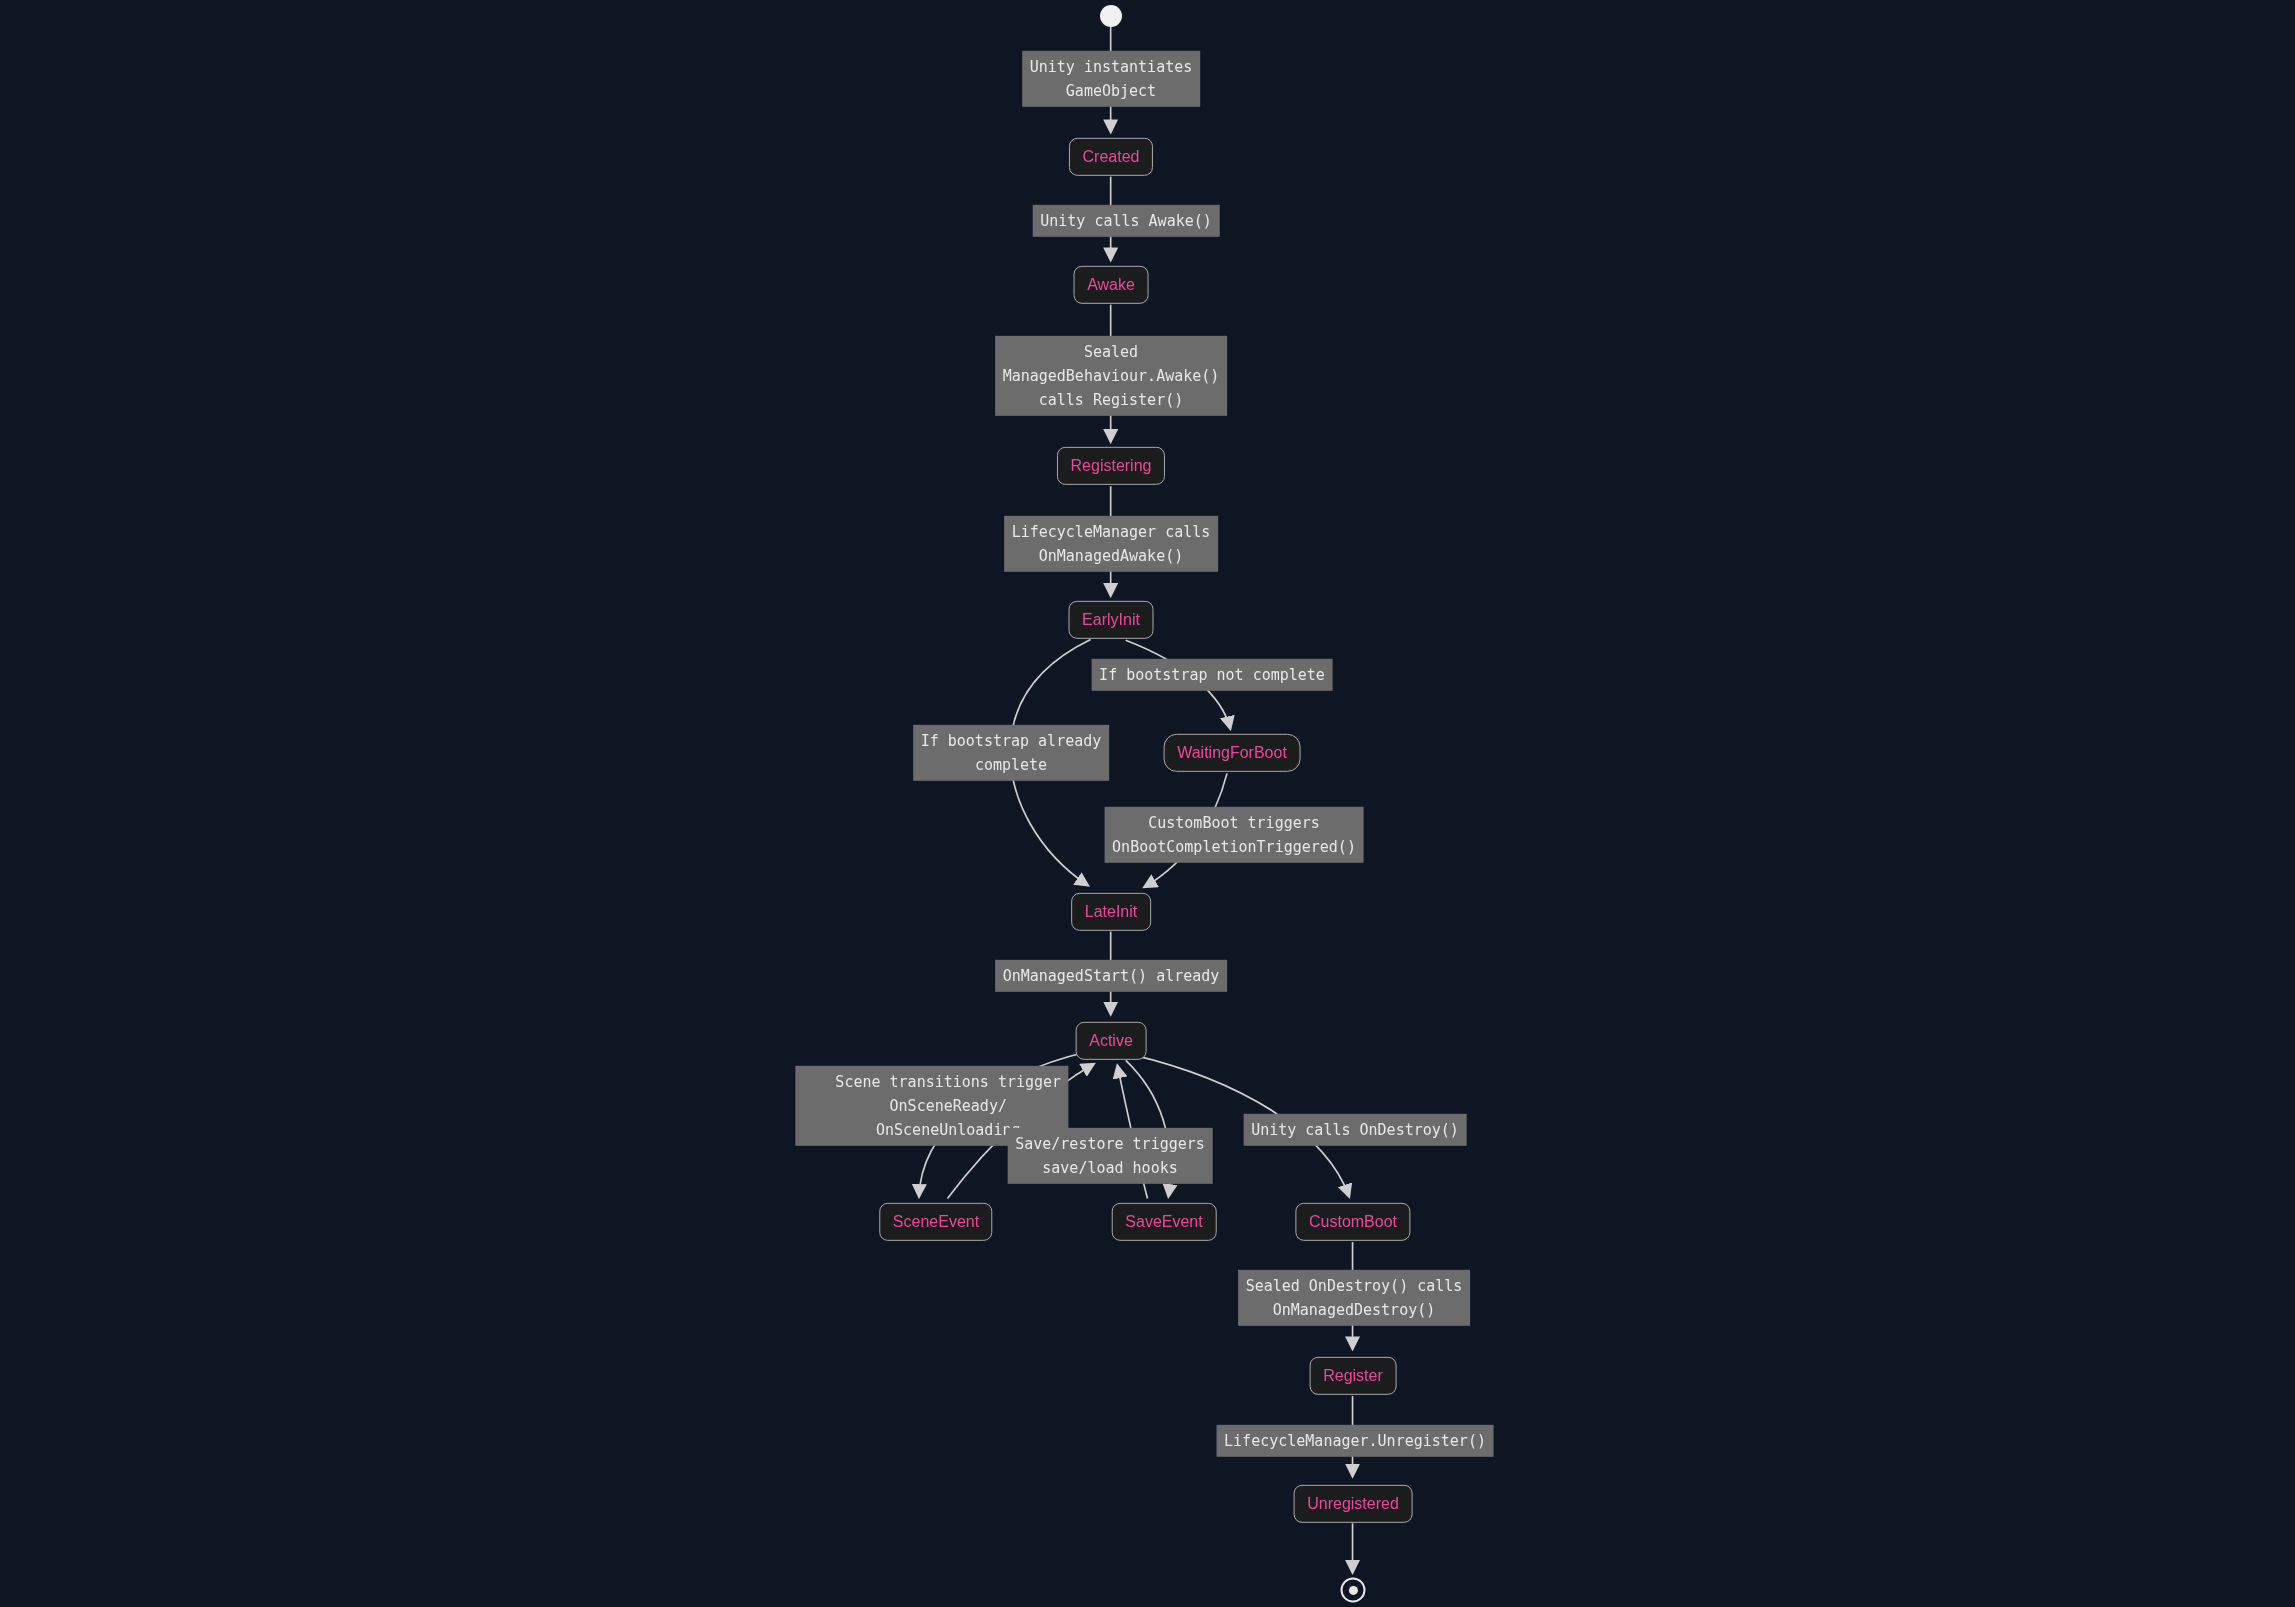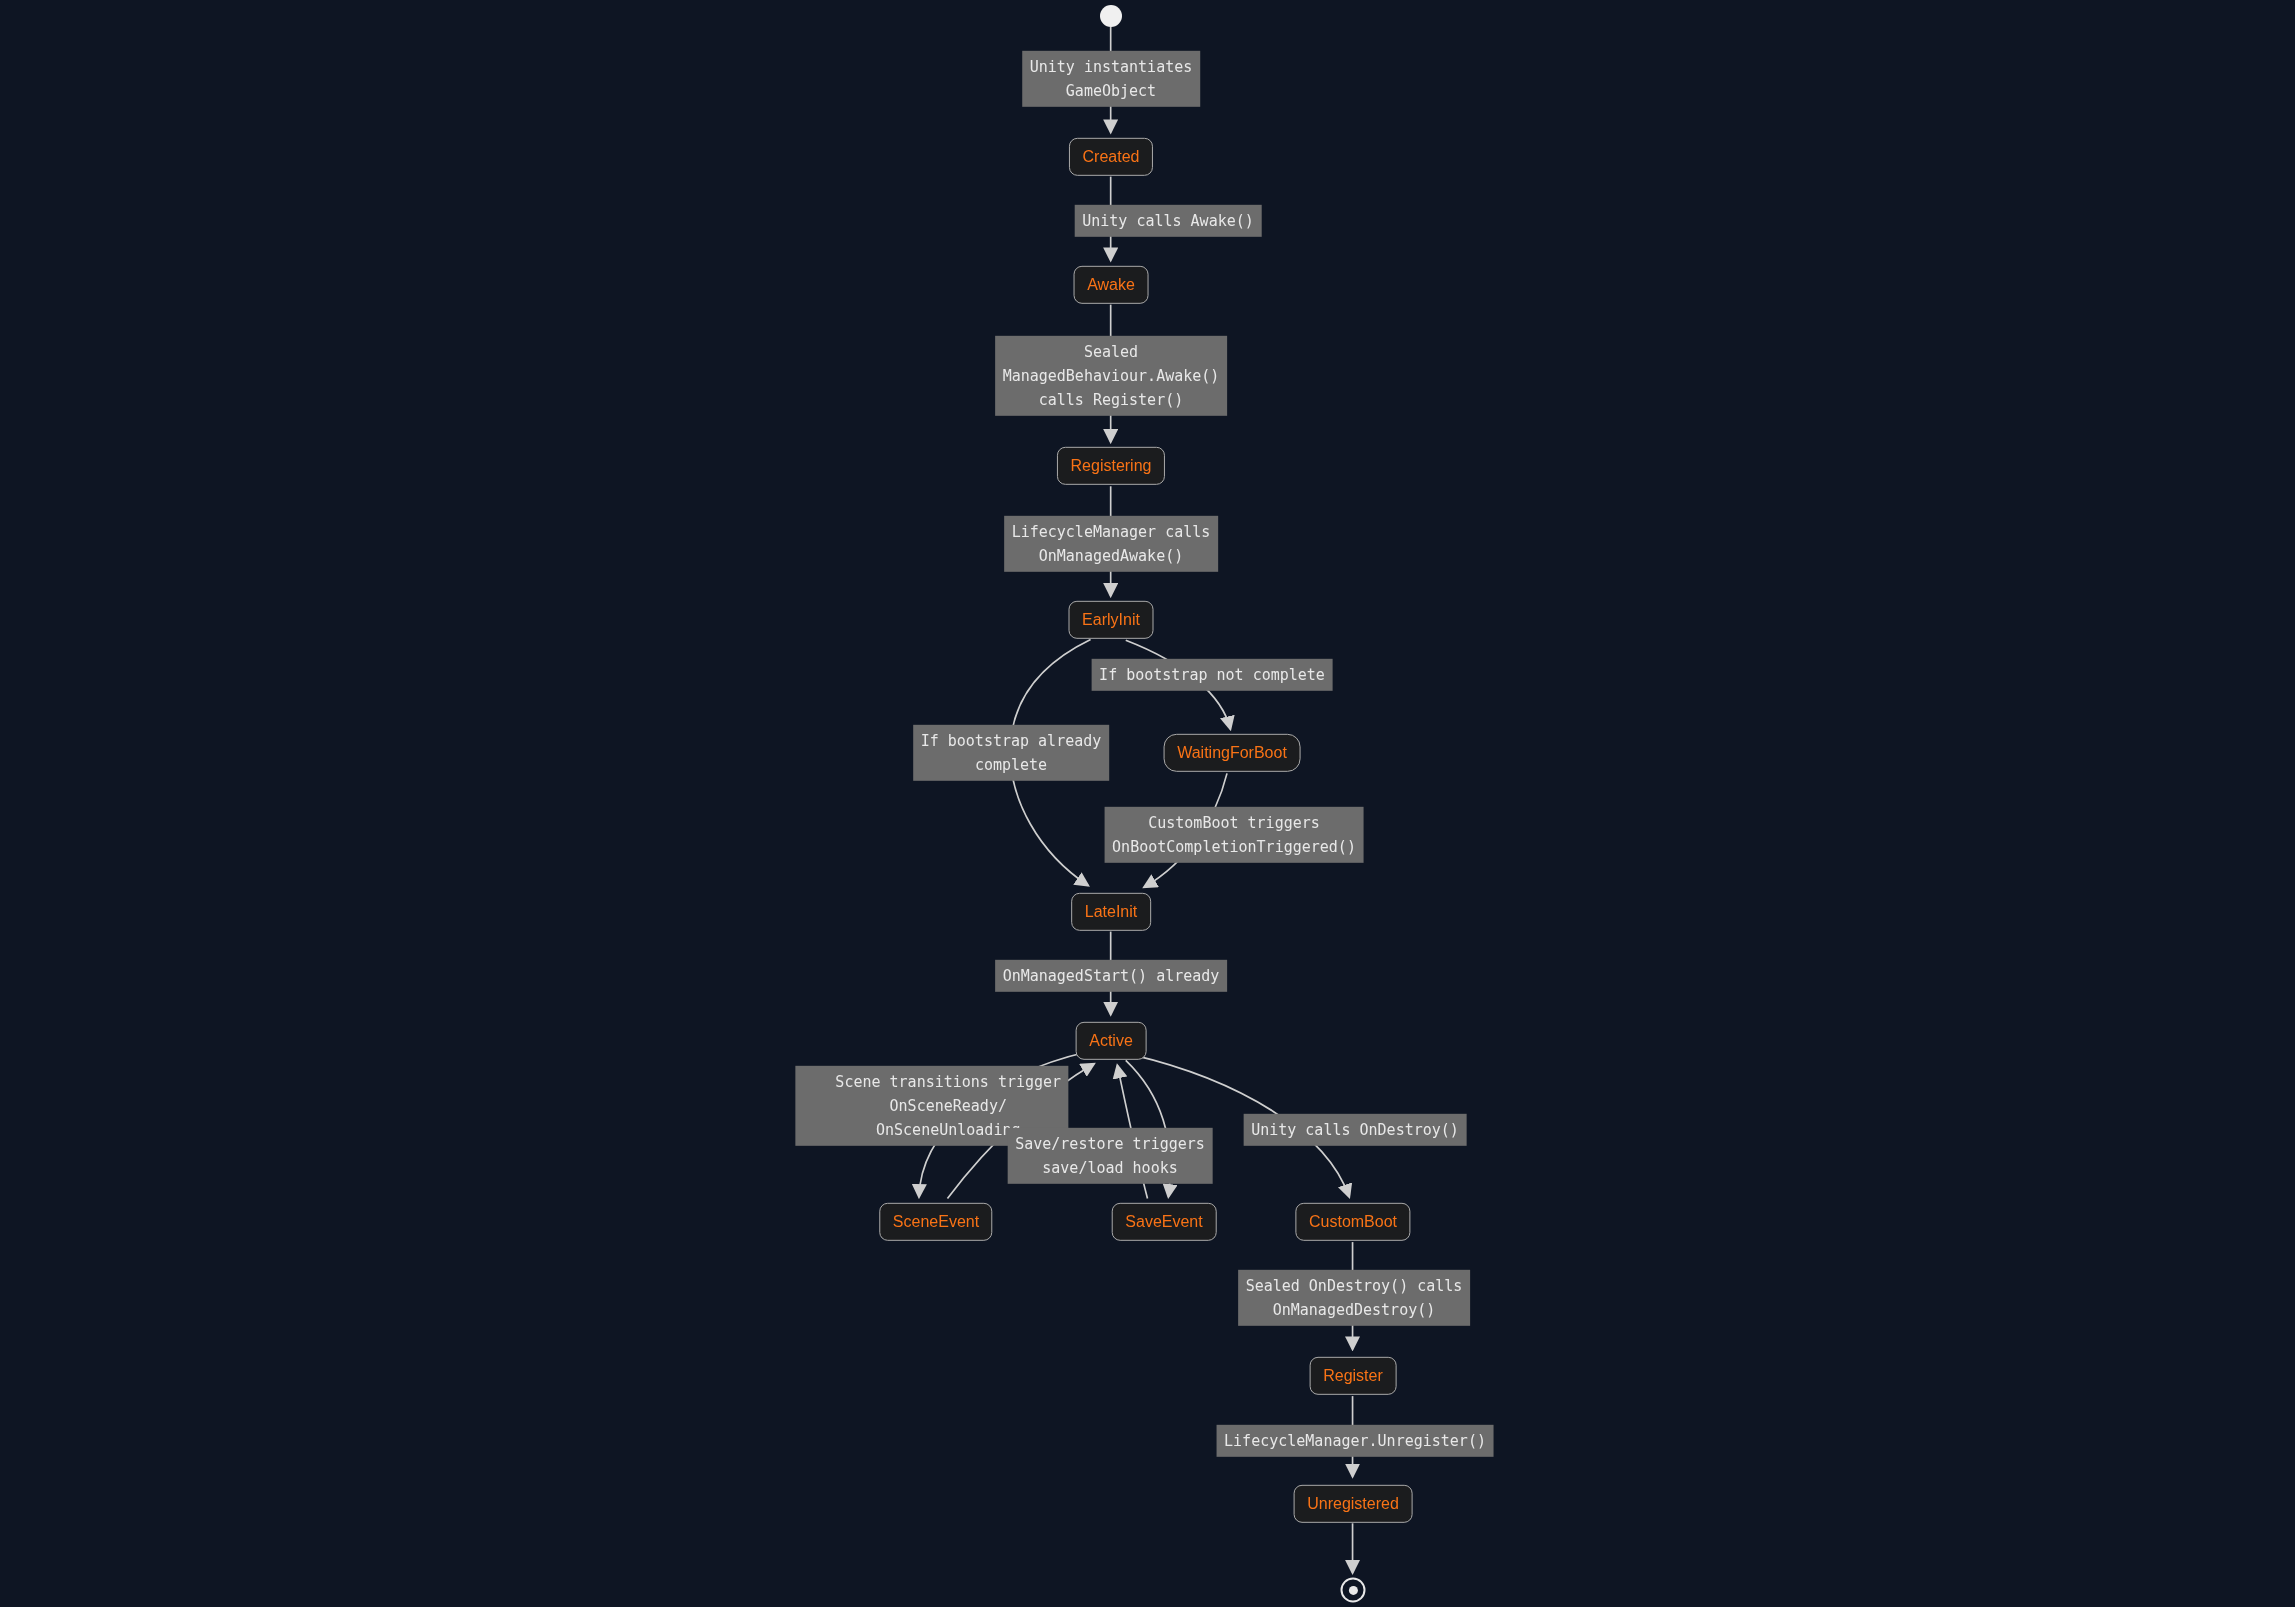--- a/index.html
+++ b/index.html
@@ -36,21 +36,21 @@
     text-align: center;
     white-space: pre-line;
     z-index: 2;
   }
   .state {
     position: absolute;
     transform: translate(-50%, -50%);
     background: #1b1c1e;
     border: 1.7px solid #aaaaaa;
     border-radius: 8.4px;
-    color: #f97316;
+    color: #ec4899;
     font-family: "Liberation Sans", "DejaVu Sans", sans-serif;
     font-size: 16px;
     padding: 9.2px 12.6px;
     white-space: nowrap;
     z-index: 3;
     text-align: center;
   }
   .start-node {
     position: absolute;
     transform: translate(-50%, -50%);
@@ -111,21 +111,21 @@
     </g>
   </svg>
 
   <div class="start-node" style="left:1111px; top:16px;"></div>
   <div class="end-node" style="left:1353px; top:1590px;">
     <div class="inner-dot"></div>
   </div>
 
   <div class="edge-label" style="left:1111px; top:79px;">Unity instantiates
 GameObject</div>
-  <div class="edge-label" style="left:1168px; top:221px;">Unity calls Awake()</div>
+  <div class="edge-label" style="left:1126px; top:221px;">Unity calls Awake()</div>
   <div class="edge-label" style="left:1111px; top:376px;">Sealed
 ManagedBehaviour.Awake()
 calls Register()</div>
   <div class="edge-label" style="left:1111px; top:544px;">LifecycleManager calls
 OnManagedAwake()</div>
   <div class="edge-label" style="left:1212px; top:675px;">If bootstrap not complete</div>
   <div class="edge-label" style="left:1011px; top:753px;">If bootstrap already
 complete</div>
   <div class="edge-label" style="left:1234px; top:835px;">CustomBoot triggers
 OnBootCompletionTriggered()</div>

